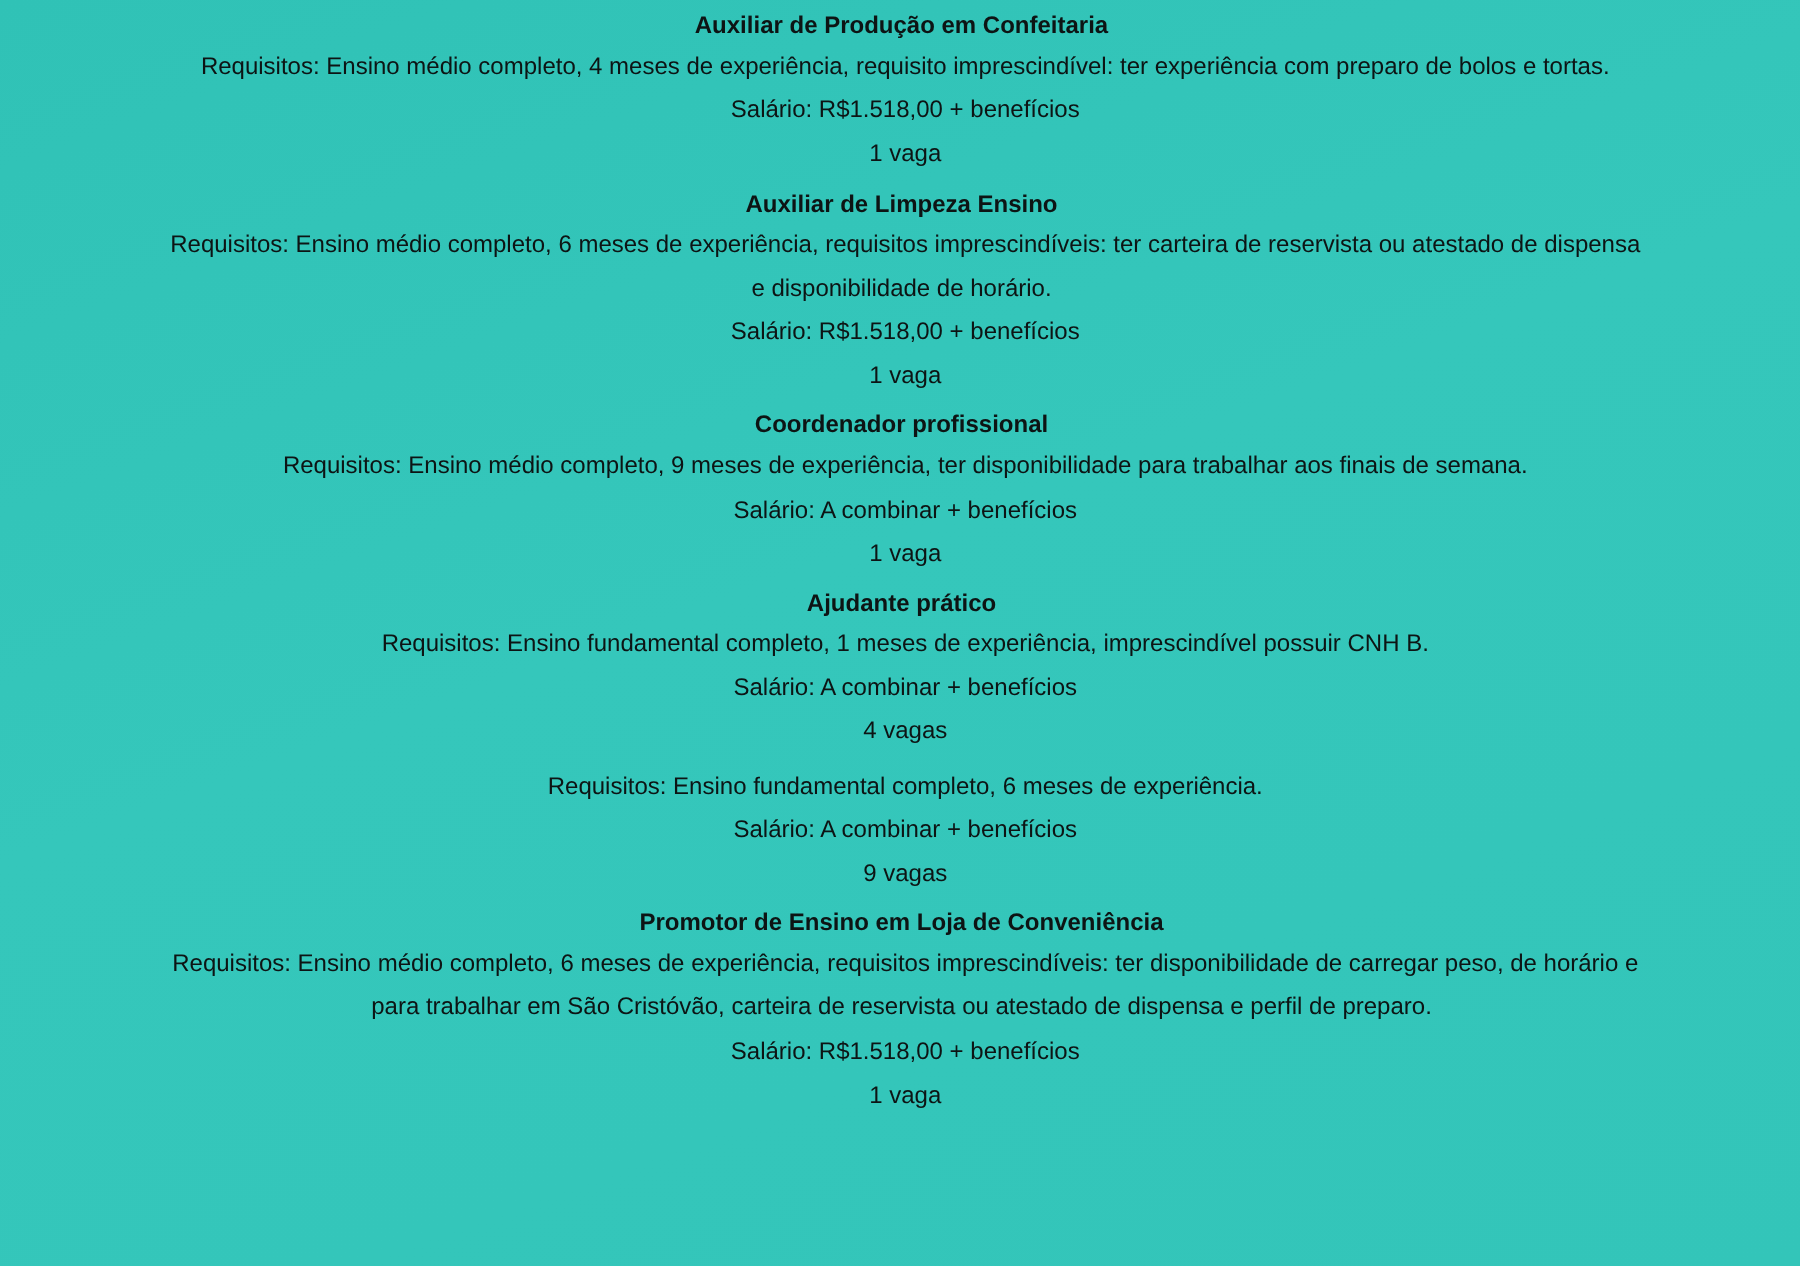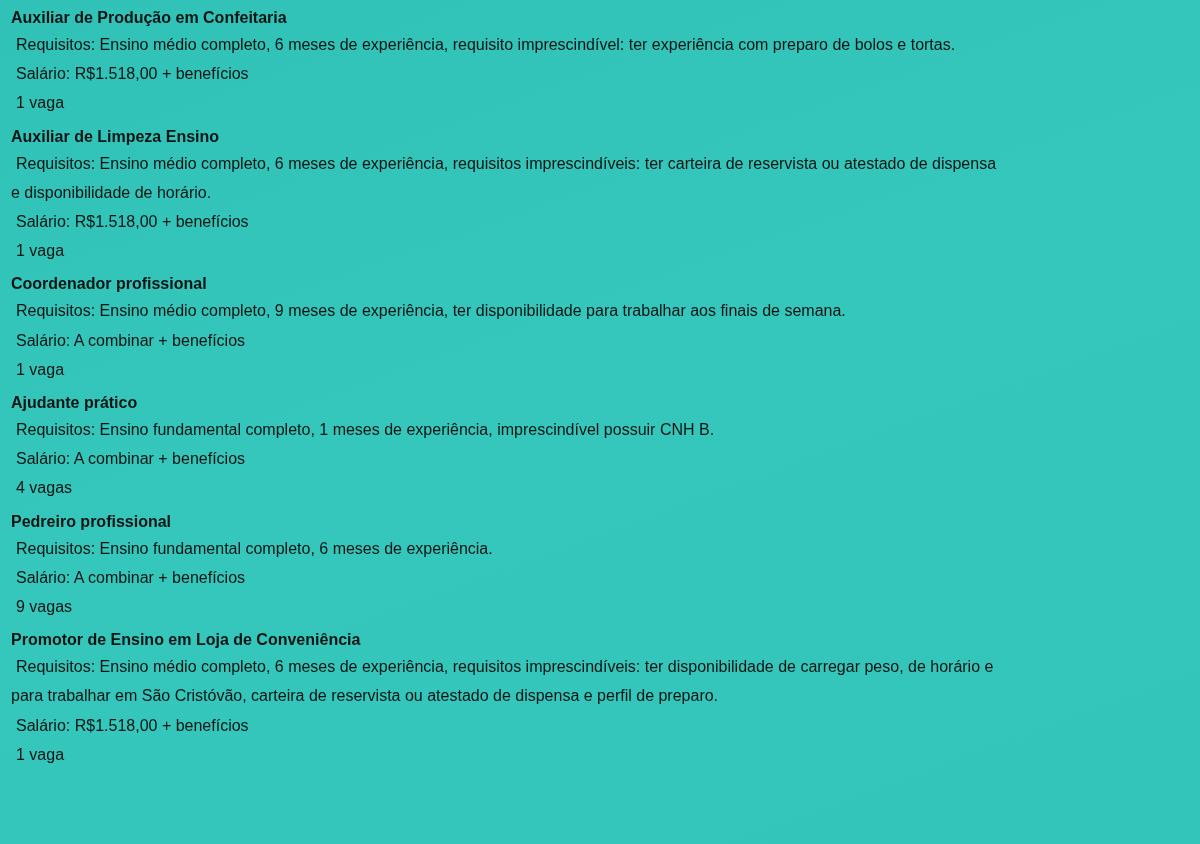--- a/index.html
+++ b/index.html
@@ -16,20 +16,21 @@
       color: #0d1414;
     }
     .list {
       position: absolute;
       left: 11px;
       top: 6px;
       width: 1180px;
     }
     .job {
       margin: 0 0 7px 0;
+      text-align: center;
     }
     .job-title {
       font-weight: bold;
       font-size: 16px;
       line-height: 24px;
       height: 24px;
       margin: 0;
     }
     .line {
       font-size: 16px;
@@ -41,21 +42,21 @@
       padding-left: 5px;
     }
   </style>
 </head>
 <body>
 
 <div class="list">
 
   <div class="job">
     <p class="job-title">Auxiliar de Produção em Confeitaria</p>
-    <p class="line indent">Requisitos: Ensino médio completo, 6 meses de experiência, requisito imprescindível: ter experiência com preparo de bolos e tortas.</p>
+    <p class="line indent">Requisitos: Ensino médio completo, 4 meses de experiência, requisito imprescindível: ter experiência com preparo de bolos e tortas.</p>
     <p class="line indent">Salário: R$1.518,00 + benefícios</p>
     <p class="line indent">1 vaga</p>
   </div>
 
   <div class="job">
     <p class="job-title">Auxiliar de Limpeza Ensino</p>
     <p class="line indent">Requisitos: Ensino médio completo, 6 meses de experiência, requisitos imprescindíveis: ter carteira de reservista ou atestado de dispensa</p>
     <p class="line">e disponibilidade de horário.</p>
     <p class="line indent">Salário: R$1.518,00 + benefícios</p>
     <p class="line indent">1 vaga</p>
@@ -69,21 +70,20 @@
   </div>
 
   <div class="job">
     <p class="job-title">Ajudante prático</p>
     <p class="line indent">Requisitos: Ensino fundamental completo, 1 meses de experiência, imprescindível possuir CNH B.</p>
     <p class="line indent">Salário: A combinar + benefícios</p>
     <p class="line indent">4 vagas</p>
   </div>
 
   <div class="job">
-    <p class="job-title">Pedreiro profissional</p>
     <p class="line indent">Requisitos: Ensino fundamental completo, 6 meses de experiência.</p>
     <p class="line indent">Salário: A combinar + benefícios</p>
     <p class="line indent">9 vagas</p>
   </div>
 
   <div class="job">
     <p class="job-title">Promotor de Ensino em Loja de Conveniência</p>
     <p class="line indent">Requisitos: Ensino médio completo, 6 meses de experiência, requisitos imprescindíveis: ter disponibilidade de carregar peso, de horário e</p>
     <p class="line">para trabalhar em São Cristóvão, carteira de reservista ou atestado de dispensa e perfil de preparo.</p>
     <p class="line indent">Salário: R$1.518,00 + benefícios</p>

